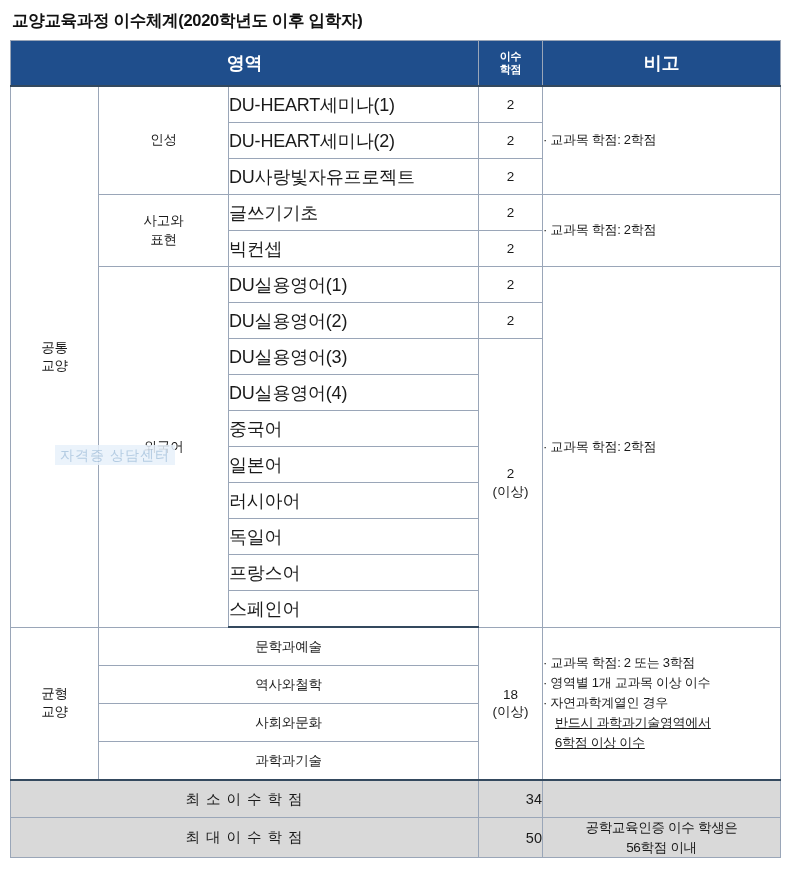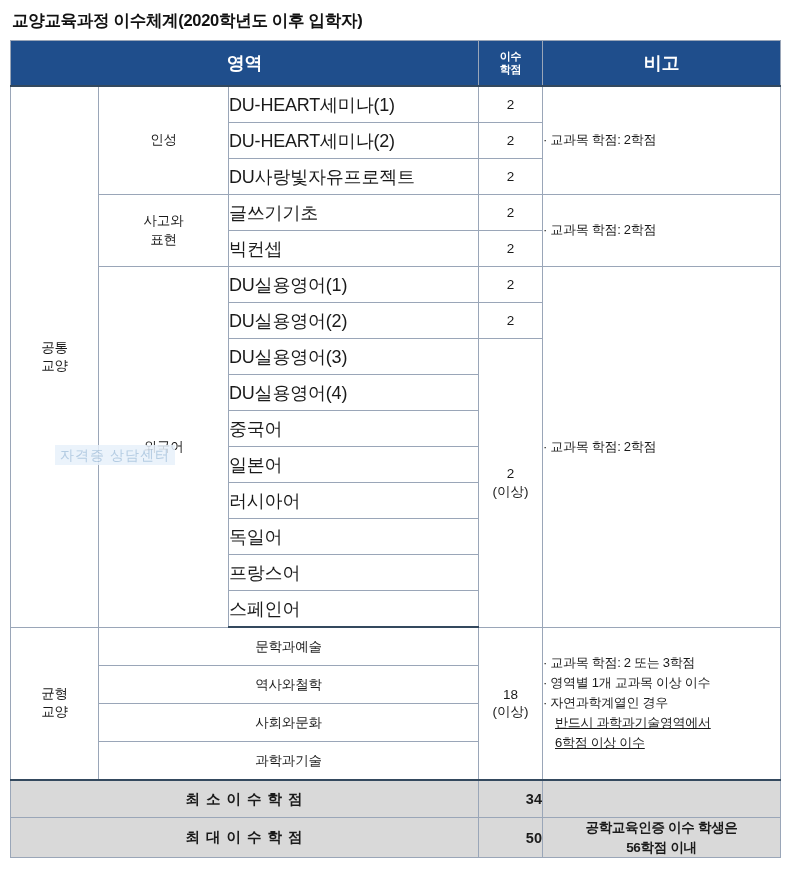--- a/index.html
+++ b/index.html
@@ -95,21 +95,21 @@
     white-space: pre;
   }
   td.note .note-indent {
     padding-left: 12px;
     text-decoration: underline;
   }
   tr.total-row td {
     background: #d9d9d9;
     height: 36px;
     text-align: center;
-    font-weight: bold;
+    font-weight: normal;
     font-size: 14.5px;
     letter-spacing: 1px;
   }
   tr.total-row td.total-note {
     letter-spacing: -0.3px;
     line-height: 1.45;
     font-size: 13.5px;
   }
   tr.total-row td.total-credit {
     letter-spacing: 0;

